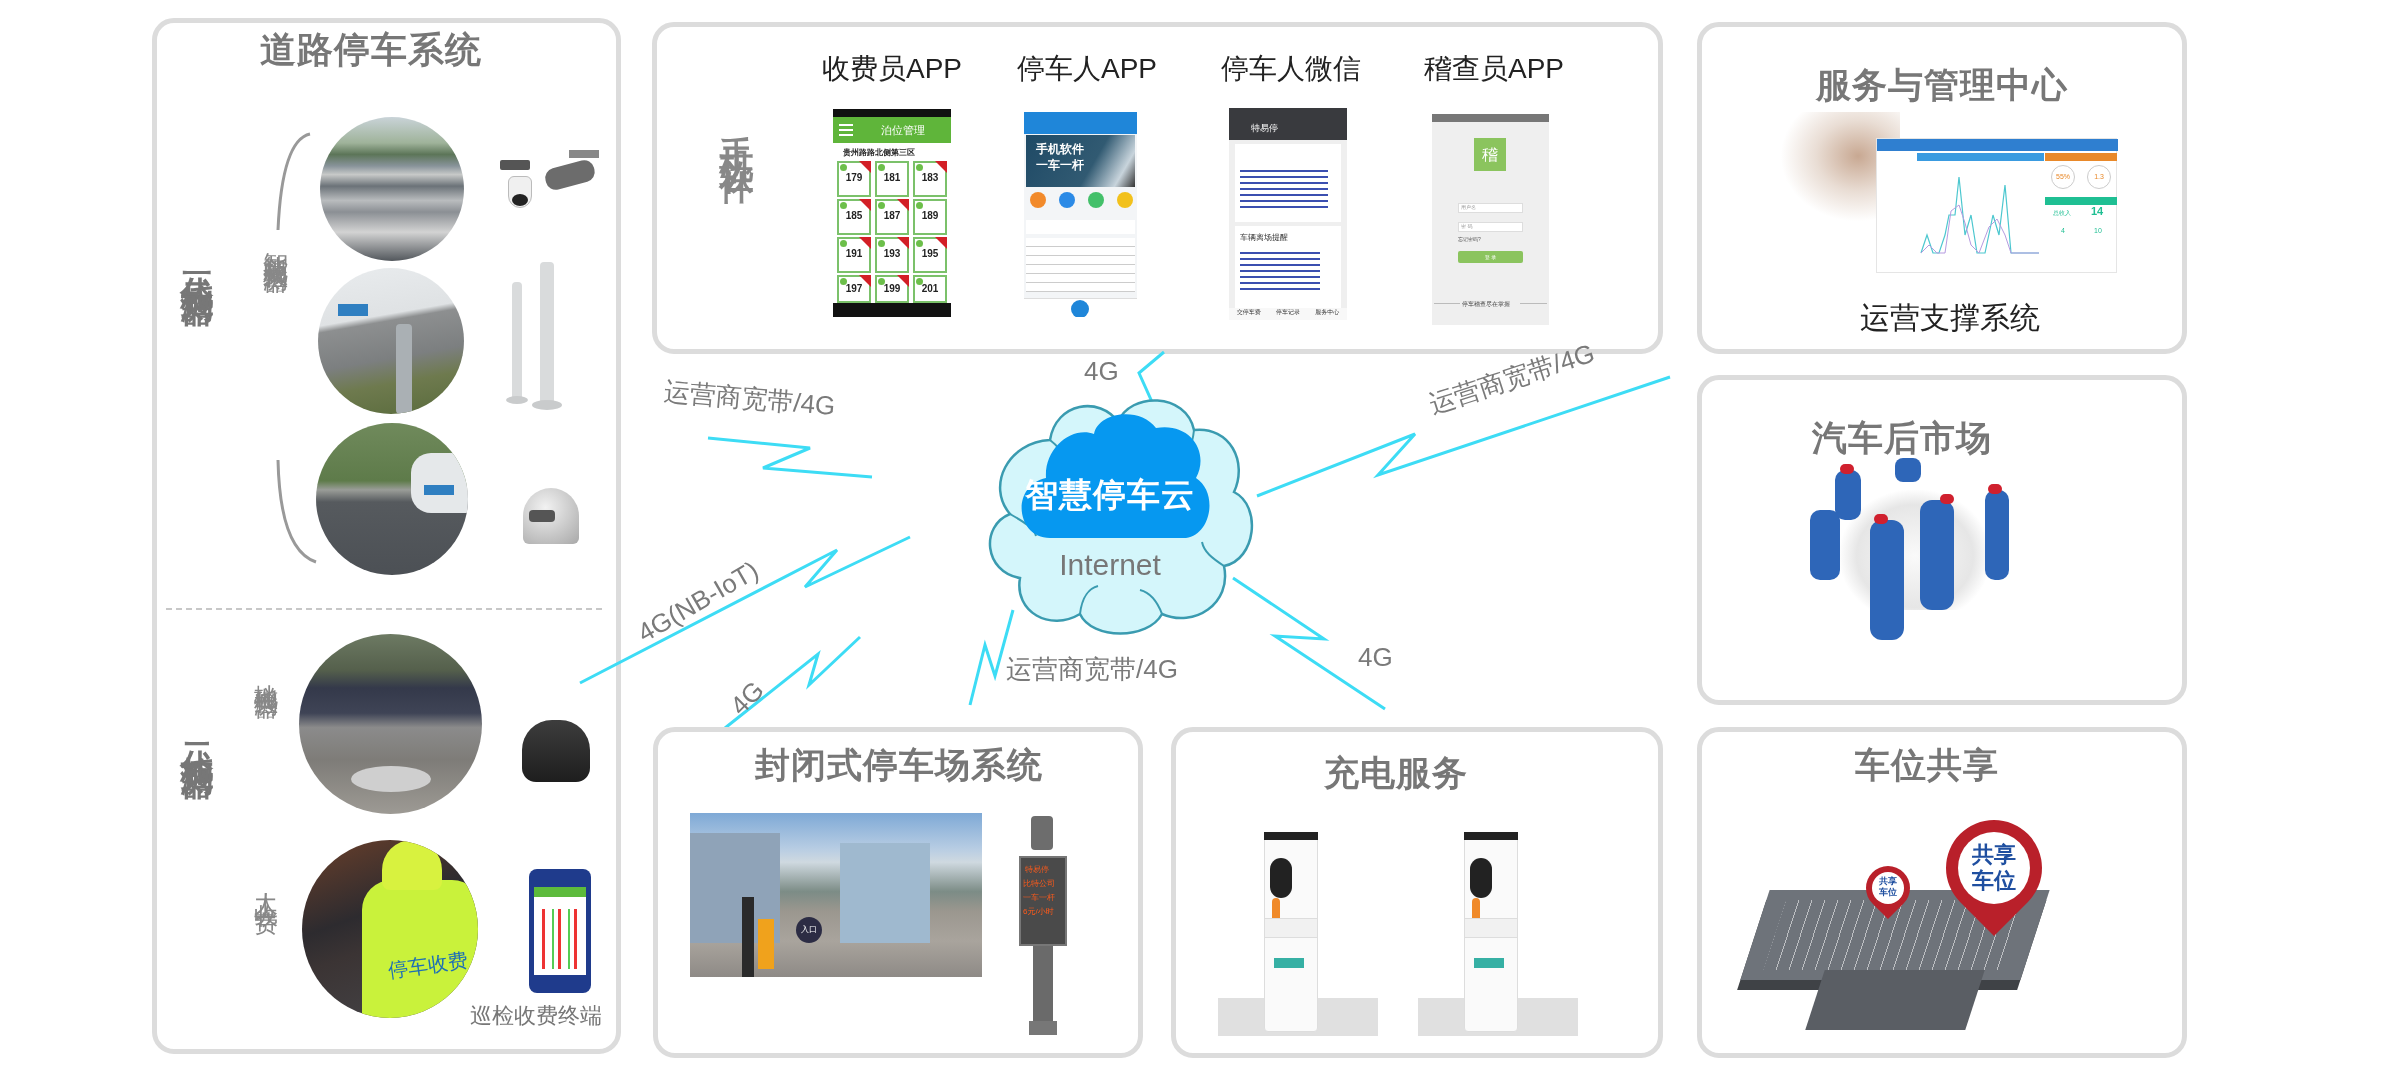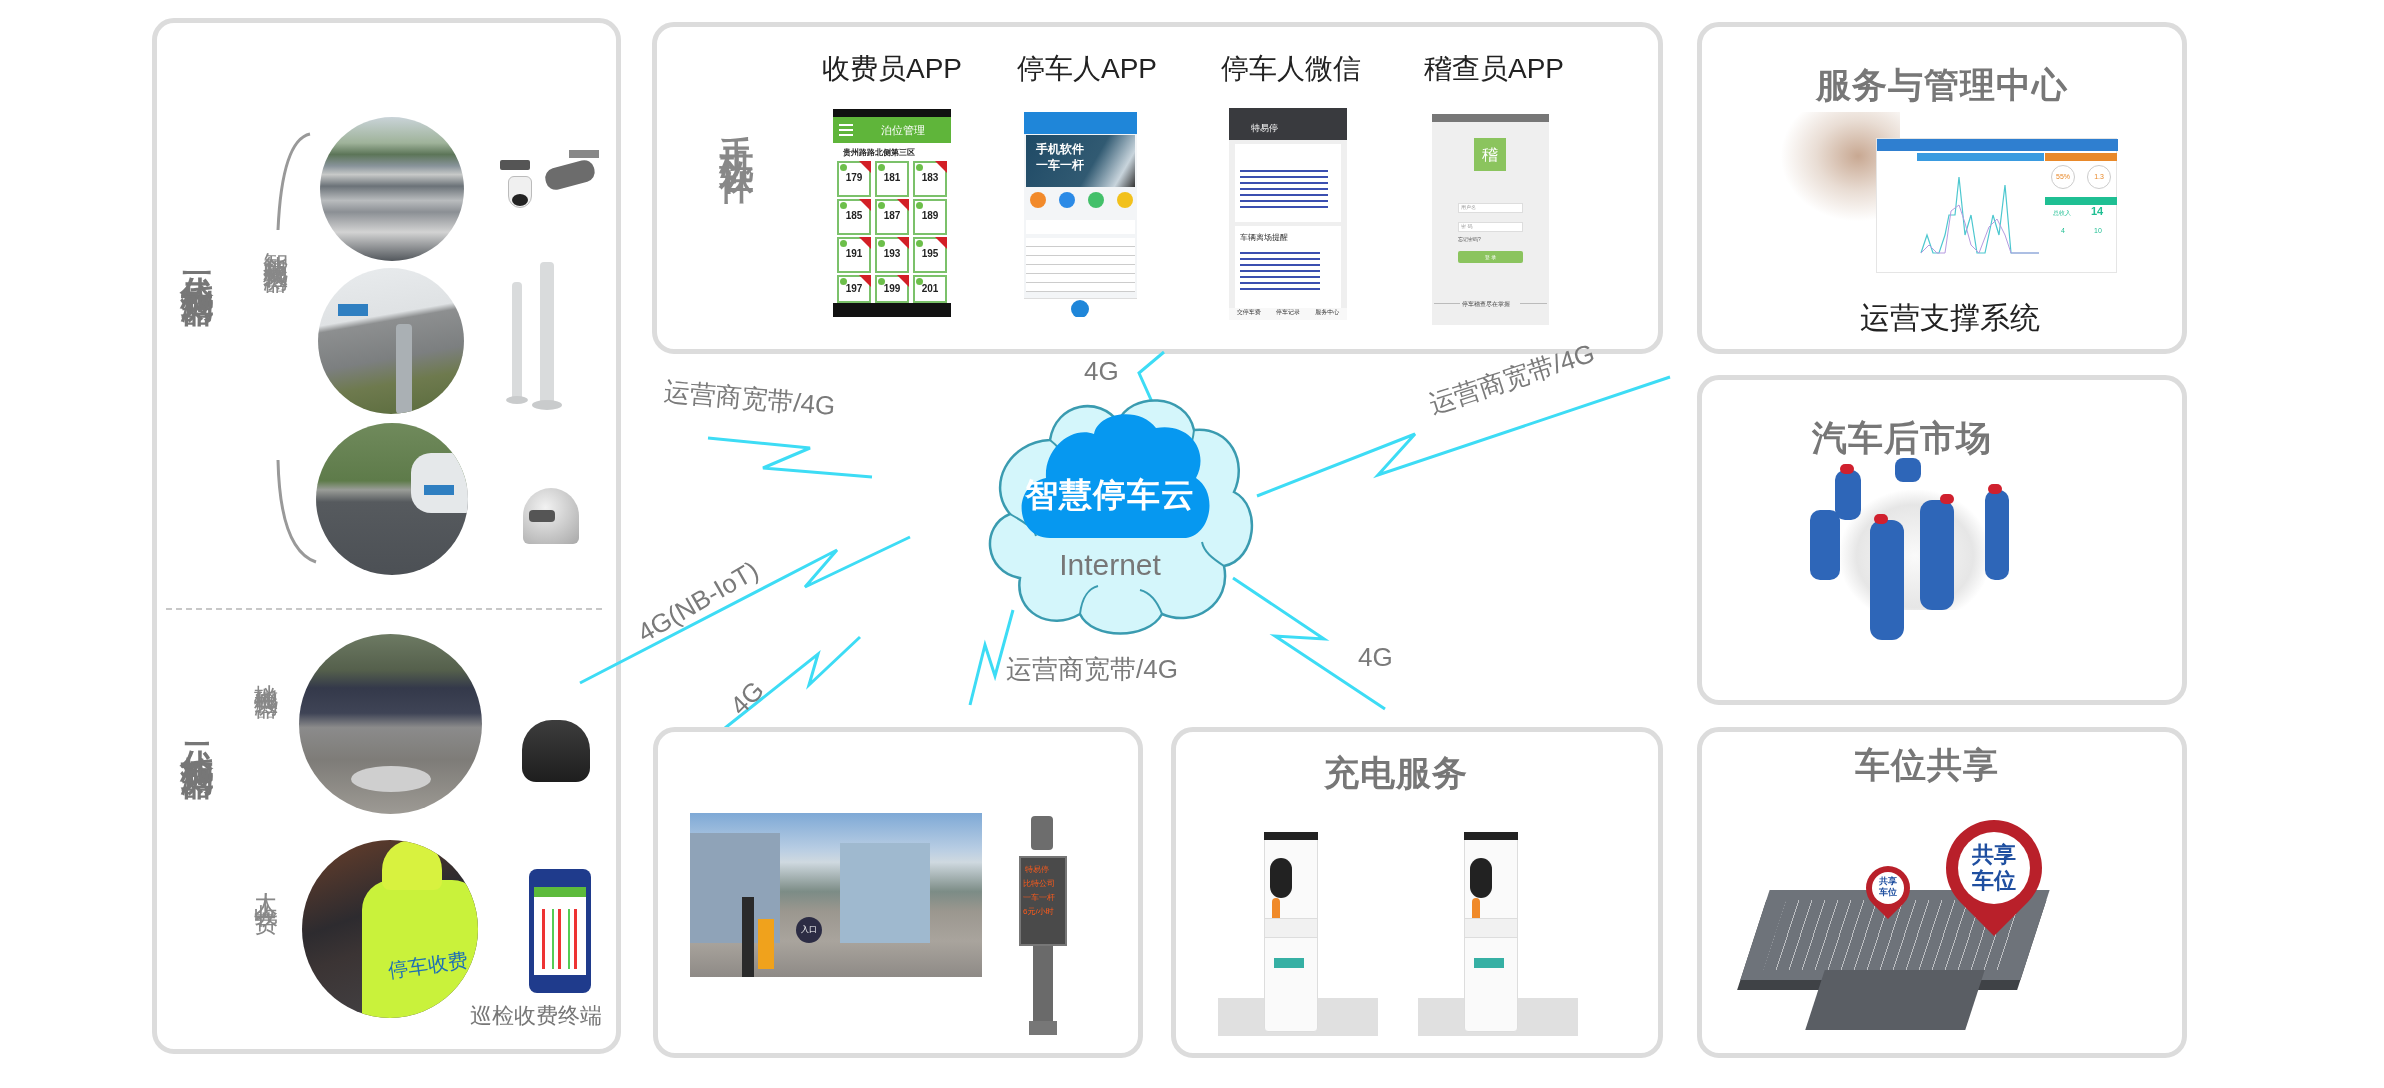--- a/index.html
+++ b/index.html
@@ -16,20 +16,21 @@
 .cell{position:absolute;width:34px;height:36px;border:2px solid #7bc16a;background:#fff;font-size:10px;font-weight:bold;color:#222;text-align:center;line-height:30px}
 .cell .flag{position:absolute;right:-2px;top:-2px;width:0;height:0;border-top:12px solid #d31f26;border-left:12px solid transparent}
 .cell .dot{position:absolute;left:1px;top:1px;width:7px;height:7px;border-radius:50%;background:#6cbf4a}
 </style>
 </head>
 <body>
 
 <div class="stage">
 
   <div class="panel" style="left:152px;top:18px;width:469px;height:1036px;"></div>
+  <div class="ptitle" style="left:260px;top:26px;font-size:36px;">道路停车系统</div>
 
   <div class="vtext" style="left:174px;top:245px;font-size:33px;font-weight:bold;color:#777;letter-spacing:6px;">三代检测器</div>
   <div class="vtext" style="left:260px;top:232px;font-size:25px;letter-spacing:3px;">智能视频检测器</div>
   <svg class="abs" style="left:268px;top:130px" width="50" height="440">
     <path d="M42 4 Q14 10 10 100" stroke="#999" stroke-width="3" fill="none"></path>
     <path d="M10 330 Q12 420 48 432" stroke="#999" stroke-width="3" fill="none"></path>
   </svg>
 
   <div class="circle" style="left:320px;top:117px;width:144px;height:144px;background:
       linear-gradient(180deg,#c9d3d8 0%,#9fb39a 18%,#5c7558 26%,#88939a 34%,#c7c9c8 40%,#6b7278 48%,#b9bcbe 58%,#8b8f94 66%,#d3d3d3 80%,#52575c 100%);"></div>
@@ -232,20 +233,21 @@
     <div class="abs" style="left:130px;top:80px;width:34px;height:110px;background:#2e66b8;border-radius:12px"></div>
     <div class="abs" style="left:195px;top:70px;width:24px;height:90px;background:#2e66b8;border-radius:10px"></div>
     <div class="abs" style="left:105px;top:38px;width:26px;height:24px;background:#2e66b8;border-radius:8px"></div>
     <div class="abs" style="left:50px;top:44px;width:14px;height:10px;background:#d0202e;border-radius:6px"></div>
     <div class="abs" style="left:84px;top:94px;width:14px;height:10px;background:#d0202e;border-radius:6px"></div>
     <div class="abs" style="left:150px;top:74px;width:14px;height:10px;background:#d0202e;border-radius:6px"></div>
     <div class="abs" style="left:198px;top:64px;width:14px;height:10px;background:#d0202e;border-radius:6px"></div>
   </div>
 
   <div class="panel" style="left:653px;top:727px;width:490px;height:331px;"></div>
+  <div class="ptitle" style="left:755px;top:742px;font-size:35px;">封闭式停车场系统</div>
   <div class="abs" style="left:690px;top:813px;width:292px;height:164px;background:linear-gradient(180deg,#7ea9d6 0%,#b8cde3 22%,#cfd9e0 30%,#7c8c86 48%,#9b978f 60%,#a9a49d 78%,#8e8a86 100%);overflow:hidden">
     <div class="abs" style="left:0;top:20px;width:90px;height:110px;background:#8fa3b8"></div>
     <div class="abs" style="left:150px;top:30px;width:90px;height:100px;background:#9fb9cf"></div>
     <div class="abs" style="left:52px;top:84px;width:12px;height:110px;background:#2a2a2a"></div>
     <div class="abs" style="left:68px;top:106px;width:16px;height:50px;background:#f0a21c"></div>
     <div class="abs" style="left:106px;top:104px;width:26px;height:26px;border-radius:50%;background:#2c2c44;color:#fff;font-size:8px;text-align:center;line-height:26px">入口</div>
   </div>
   <div class="abs" style="left:1019px;top:816px;width:48px;height:220px;">
     <div class="abs" style="left:12px;top:0;width:22px;height:34px;background:#6d6d6d;border-radius:4px"></div>
     <div class="abs" style="left:0;top:40px;width:48px;height:90px;background:#4a4a4a;border:2px solid #777">

